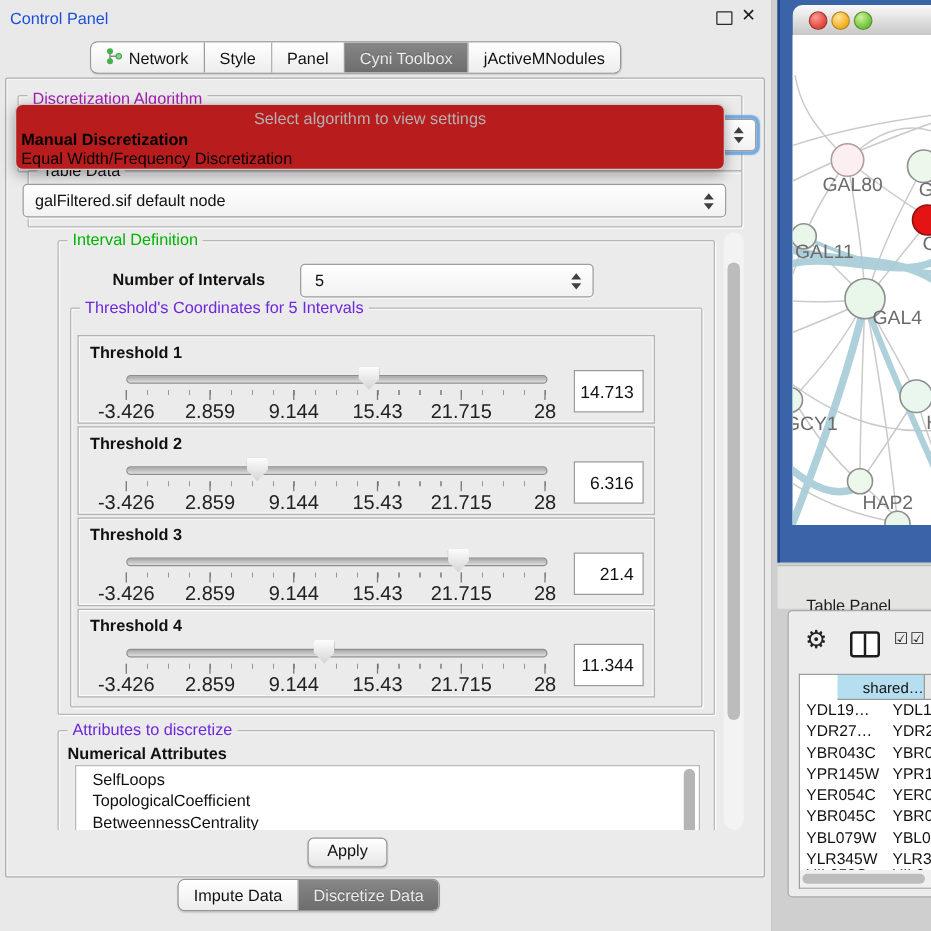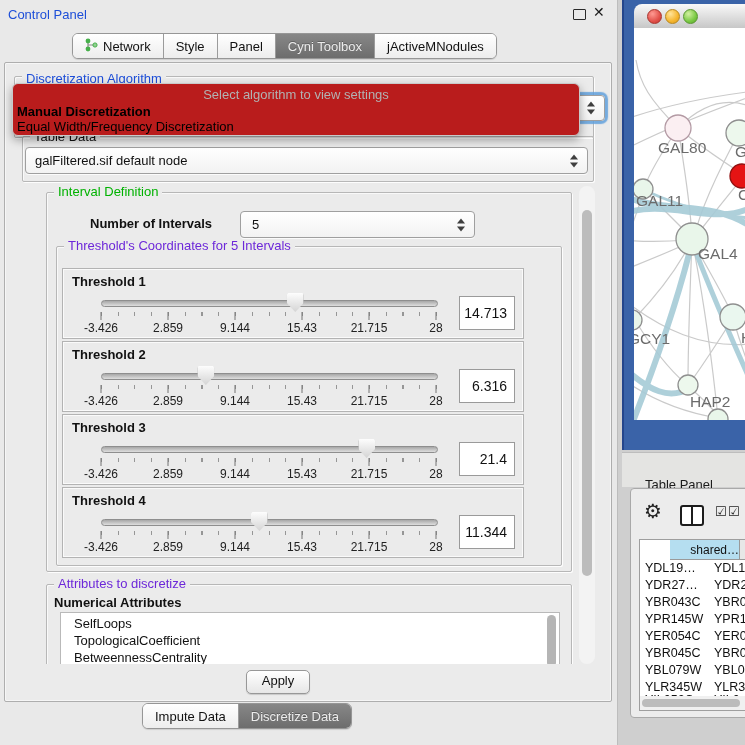--- a/index.html
+++ b/index.html
@@ -16,21 +16,21 @@
   .seg.sel{background:linear-gradient(#878787,#6d6d6d);color:#ececec;text-shadow:0 -1px 0 rgba(0,0,0,0.25);}
   .top-tabs{left:72px;top:33px;}
   .bottom-tabs{left:142px;top:703px;}
   
   .content{position:absolute;left:4px;top:62px;width:606px;height:638px;background:#ebebeb;border:1px solid #aeaeae;border-radius:2px;box-shadow:inset 0 0 0 1px #f6f6f6;}
   
   .gbox{position:absolute;border:1px solid #b7b7b7;border-radius:2px;box-shadow:1px 1px 0 rgba(255,255,255,0.9), inset 1px 1px 0 rgba(255,255,255,0.7);}
   .gtitle{position:absolute;background:#ebebeb;padding:0 4px;font-size:13px;line-height:14px;white-space:nowrap;}
   .t-blue{color:#6d28d9;}
   .t-green{color:#00b200;}
-  .t-dim{color:#1d4ed8;}
+  .t-dim{color:#a21caf;}
   .t-black{color:#111;}
   
   .combo{position:absolute;background:linear-gradient(#ffffff,#f2f2f2);border:1px solid #9f9f9f;border-radius:4px;font-size:13px;color:#111;display:flex;align-items:center;padding-left:11px;box-shadow:0 1px 0 rgba(255,255,255,0.8);}
   .spin{position:absolute;right:9px;top:50%;transform:translateY(-50%);width:8px;height:13px;}
   .spin::before{content:"";position:absolute;left:0;top:0;border-left:4px solid transparent;border-right:4px solid transparent;border-bottom:5px solid #3f3f3f;}
   .spin::after{content:"";position:absolute;left:0;top:8px;border-left:4px solid transparent;border-right:4px solid transparent;border-top:5px solid #3f3f3f;}
   .focus-ring{box-shadow:0 0 1px 3px rgba(96,160,220,0.85);}
   
   .popup{position:absolute;left:12px;top:83px;width:566px;height:51px;background:#b91c1c;border:1px solid #c9c9c9;border-radius:6px;box-shadow:0 4px 10px rgba(0,0,0,0.35);z-index:30;}
   .pp-ph{position:absolute;left:0;top:3px;width:100%;text-align:center;font-size:13px;color:#b2b2b2;}
@@ -40,21 +40,21 @@
   .viewport{position:absolute;left:8px;top:184px;width:570px;height:480px;overflow:hidden;}
   .vsb-track{position:absolute;left:579px;top:186px;width:16px;height:478px;background:#f3f3f3;border-radius:8px;}
   .vsb-thumb{position:absolute;left:3px;top:24px;width:10px;height:366px;background:#bcbcbc;border-radius:6px;}
   
   .tbox{position:absolute;left:54px;width:460px;height:69px;background:#ebebeb;border:1px solid #b3b3b3;box-shadow:inset 0 0 0 1px #fafafa;}
   .tlabel{position:absolute;left:9px;top:5px;font-size:13px;font-weight:bold;color:#111;}
   .track{position:absolute;left:38px;top:31px;width:335px;height:5px;background:linear-gradient(#a7a7a7,#dedede);border:1px solid #8e8e8e;border-radius:4px;}
   .thumb{position:absolute;top:-8px;width:17px;height:19px;transform:translateX(-50%);background:linear-gradient(#fdfdfd,#d4d4d4);clip-path:polygon(8% 0,92% 0,100% 10%,100% 52%,50% 100%,0 52%,0 10%);filter:drop-shadow(0 0 1px #777);}
   .mticks{position:absolute;left:38px;top:43px;width:337px;height:4px;background:repeating-linear-gradient(to right,#969696 0 1px,transparent 1px 16.75px);}
   .tmaj{position:absolute;top:43px;width:1px;height:8px;background:#757575;transform:translateX(-50%);}
-  .tick-label{position:absolute;top:52px;font-size:12px;color:#222;transform:translateX(-50%);white-space:nowrap;}
+  .tick-label{position:absolute;top:52px;font-size:16px;color:#222;transform:translateX(-50%);white-space:nowrap;}
   .p0{left:38px}.p1{left:105px}.p2{left:172px}.p3{left:239px}.p4{left:306px}.p5{left:373px}
   .vbox{position:absolute;left:396px;top:27px;width:56px;height:34px;background:#fff;border:1px solid #9a9a9a;font-size:14px;color:#111;text-align:right;line-height:33px;padding-right:7px;box-sizing:border-box;}
   
   .alist{position:absolute;left:52px;top:428px;width:498px;height:78px;background:#fff;border:1px solid #b9b9b9;}
   .alist-item{position:absolute;left:13px;font-size:13px;color:#111;white-space:nowrap;}
   .lsb{position:absolute;right:3px;top:2px;width:9px;height:52px;background:#b5b5b5;border-radius:5px;}
   .btn{position:absolute;left:246px;top:670px;width:62px;height:22px;background:linear-gradient(#ffffff,#e6e6e6);border:1px solid #979797;border-radius:5px;font-size:13px;color:#111;text-align:center;line-height:20px;box-shadow:0 1px 1px rgba(0,0,0,0.15);}
   
   .net-window{position:absolute;left:622px;top:0;width:123px;height:450px;background:#3a63a8;border-left:2px solid #24468c;}
   .net-titlebar{position:absolute;left:10px;top:4px;right:0;height:24px;background:linear-gradient(#f9f9f9,#c7c7c7);border-bottom:1px solid #8d8d8d;border-top-left-radius:8px;}
@@ -123,21 +123,21 @@
     </div>
 
   <div class="popup">
     <div class="pp-ph">Select algorithm to view settings</div>
     <div class="pp-o1">Manual Discretization</div>
     <div class="pp-o2">Equal Width/Frequency Discretization</div>
   </div>
 
   <div class="gbox" style="left:22px;top:136px;width:570px;height:44px;"></div>
   <div class="gtitle t-black" style="left:30px;top:130px;">Table Data</div>
-  <div class="combo" style="left:25px;top:147px;width:552px;height:25px;padding-left:9px;">
+  <div class="combo" style="left:18px;top:147px;width:552px;height:25px;padding-left:9px;">
     <span>galFiltered.sif default node</span>
     <span class="spin"></span>
   </div>
 
   <div class="viewport">
 
     <div class="gbox" style="left:38px;top:8px;width:524px;height:378px;"></div>
     <div class="gtitle t-green" style="left:46px;top:1px;">Interval Definition</div>
 
     <div class="gtitle t-black" style="left:78px;top:33px;background:transparent;font-weight:bold;">Number of Intervals</div>

